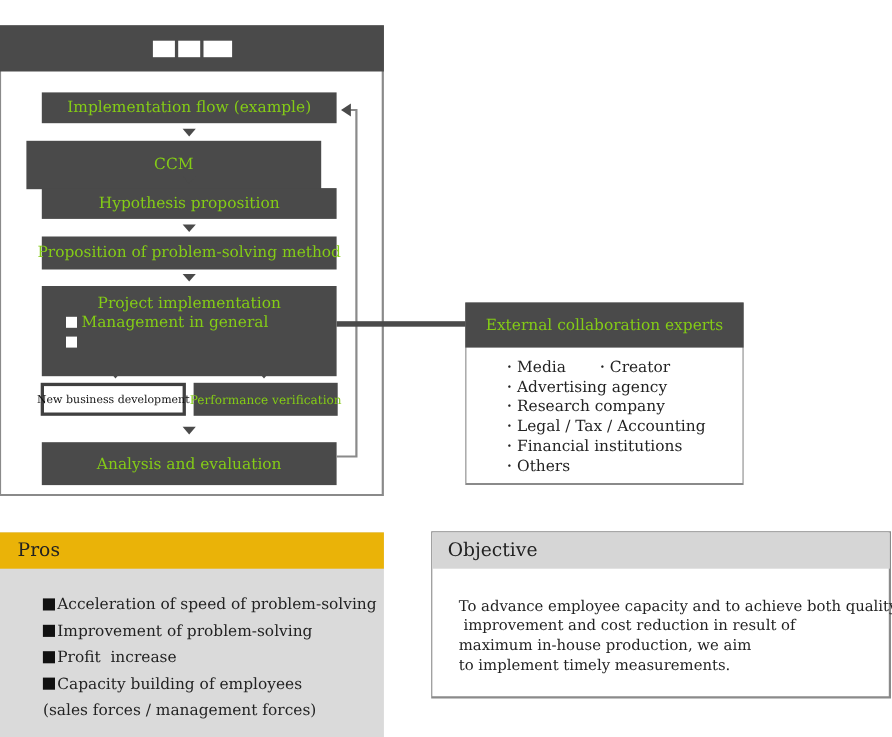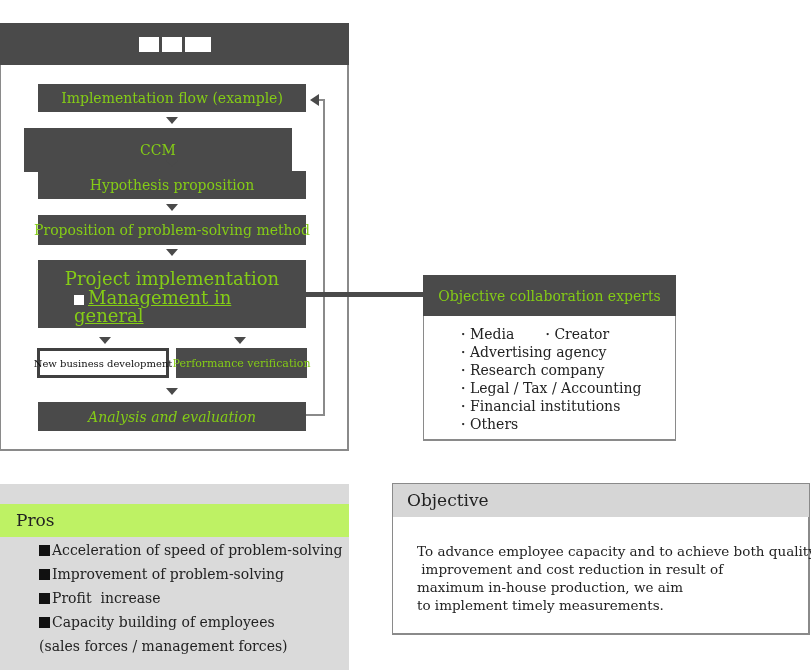--- a/index.html
+++ b/index.html
@@ -6,29 +6,29 @@
   body { width:811px; height:670px; position:relative; overflow:hidden;
          font-family:"DejaVu Serif", serif; color:#222; }
   .abs { position:absolute; box-sizing:border-box; }
   .dark { background:#4a4a4a; color:#84cc16; }
   .frame { left:0; top:23px; width:349px; height:428px; border:1px solid #8a8a8a; border-right:2px solid #8a8a8a; border-bottom:2px solid #8a8a8a; }
   .frame-head { left:0; top:23px; width:349px; height:42px; }
   .logo { left:0; top:23px; width:349px; height:42px; display:flex; align-items:center; justify-content:center; gap:3px; }
   .logo span { display:inline-block; height:15px; background:#fff; }
   .box { display:flex; align-items:center; justify-content:center; font-size:14px; white-space:nowrap; }
   .tri { width:0; height:0; border-left:6px solid transparent; border-right:6px solid transparent; border-top:7px solid #4a4a4a; }
-  .proj { left:38px; top:260px; width:268px; height:68px; font-size:18px; }
+  .proj { left:38px; top:260px; width:268px; height:82px; font-size:14px; }
   .proj .t { text-align:center; margin-top:8px; }
-  .proj .li { margin-left:36px; line-height:18px;text-decoration:underline; }
+  .proj .li { margin-left:22px; line-height:18px; }
   .sq { display:inline-block; width:10px; height:10px; background:#fff; margin-right:4px; vertical-align:-1px; }
   .ext-head { left:423px; top:275px; width:253px; height:41px; font-size:14px; }
   .ext-body { left:423px; top:275px; width:253px; height:166px; border:1px solid #8a8a8a; border-bottom:2px solid #8a8a8a; }
   .ext-list { left:445px; top:325px; font-size:14px; line-height:18px;margin-left:11px; }
   .pros { left:0; top:484px; width:349px; height:186px; background:#dadada; }
-  .pros-head { left:0; top:504px; width:349px; height:33px; background:#bef264; font-size:17px; padding:6px 0 0 16px; color:#222; }
+  .pros-head { left:0; top:484px; width:349px; height:33px; background:#eab308; font-size:17px; padding:6px 0 0 16px; color:#222; }
   .pros-list { left:39px; top:538px; font-size:14px; line-height:24px; }
   .bsq { display:inline-block; width:11px; height:11px; background:#111; margin-right:2px; vertical-align:-1px; }
   .obj { left:392px; top:483px; width:418px; height:152px; border:1px solid #8a8a8a; border-bottom:2px solid #8a8a8a; border-right:2px solid #8a8a8a; }
   .obj-head { left:393px; top:484px; width:416px; height:33px; background:#d6d6d6; font-size:17px; padding:6px 0 0 14px; }
   .obj-text { left:417px; top:542px; font-size:13.5px; line-height:18px; white-space:pre; }
 </style>
 </head>
 <body>
 
 <div class="abs frame"></div>
@@ -52,31 +52,31 @@
   <div class="t">Project implementation</div>
   <div class="li"><span class="sq"></span><span>Management in general</span></div>
   <div class="li"><span class="sq"></span></div>
 </div>
 
 <div class="abs tri" style="left:99px;top:337px;"></div>
 <div class="abs tri" style="left:234px;top:337px;"></div>
 <div class="abs box" style="left:37px;top:348px;width:132px;height:30px;border:3px solid #404040;font-size:10px;color:#111;">New business development</div>
 <div class="abs box dark" style="left:176px;top:348px;width:131px;height:30px;font-size:11px;">Performance verification</div>
 <div class="abs tri" style="left:166px;top:388px;"></div>
-<div class="abs box dark" style="left:38px;top:402px;width:268px;height:29px;font-style:italic;">Analysis and evaluation</div>
+<div class="abs box dark" style="left:38px;top:402px;width:268px;height:39px;">Analysis and evaluation</div>
 
 <svg class="abs" style="left:300px;top:90px;" width="40" height="340">
   <polyline points="6,325 24,325 24,10 18,10" fill="none" stroke="#8a8a8a" stroke-width="2"></polyline>
   <polygon points="10,10 19,4 19,16" fill="#4a4a4a"></polygon>
 </svg>
 
 <div class="abs" style="left:306px;top:292px;width:118px;height:5px;background:#4a4a4a;"></div>
 
 <div class="abs ext-body"></div>
-<div class="abs box dark ext-head">Objective collaboration experts</div>
+<div class="abs box dark ext-head">External collaboration experts</div>
 <div class="abs ext-list">
   <div><span>・Media</span><span style="display:inline-block;width:26px"></span><span>・Creator</span></div>
   <div>・Advertising agency</div>
   <div>・Research company</div>
   <div>・Legal / Tax / Accounting</div>
   <div>・Financial institutions</div>
   <div>・Others</div>
 </div>
 
 <div class="abs pros"></div>

